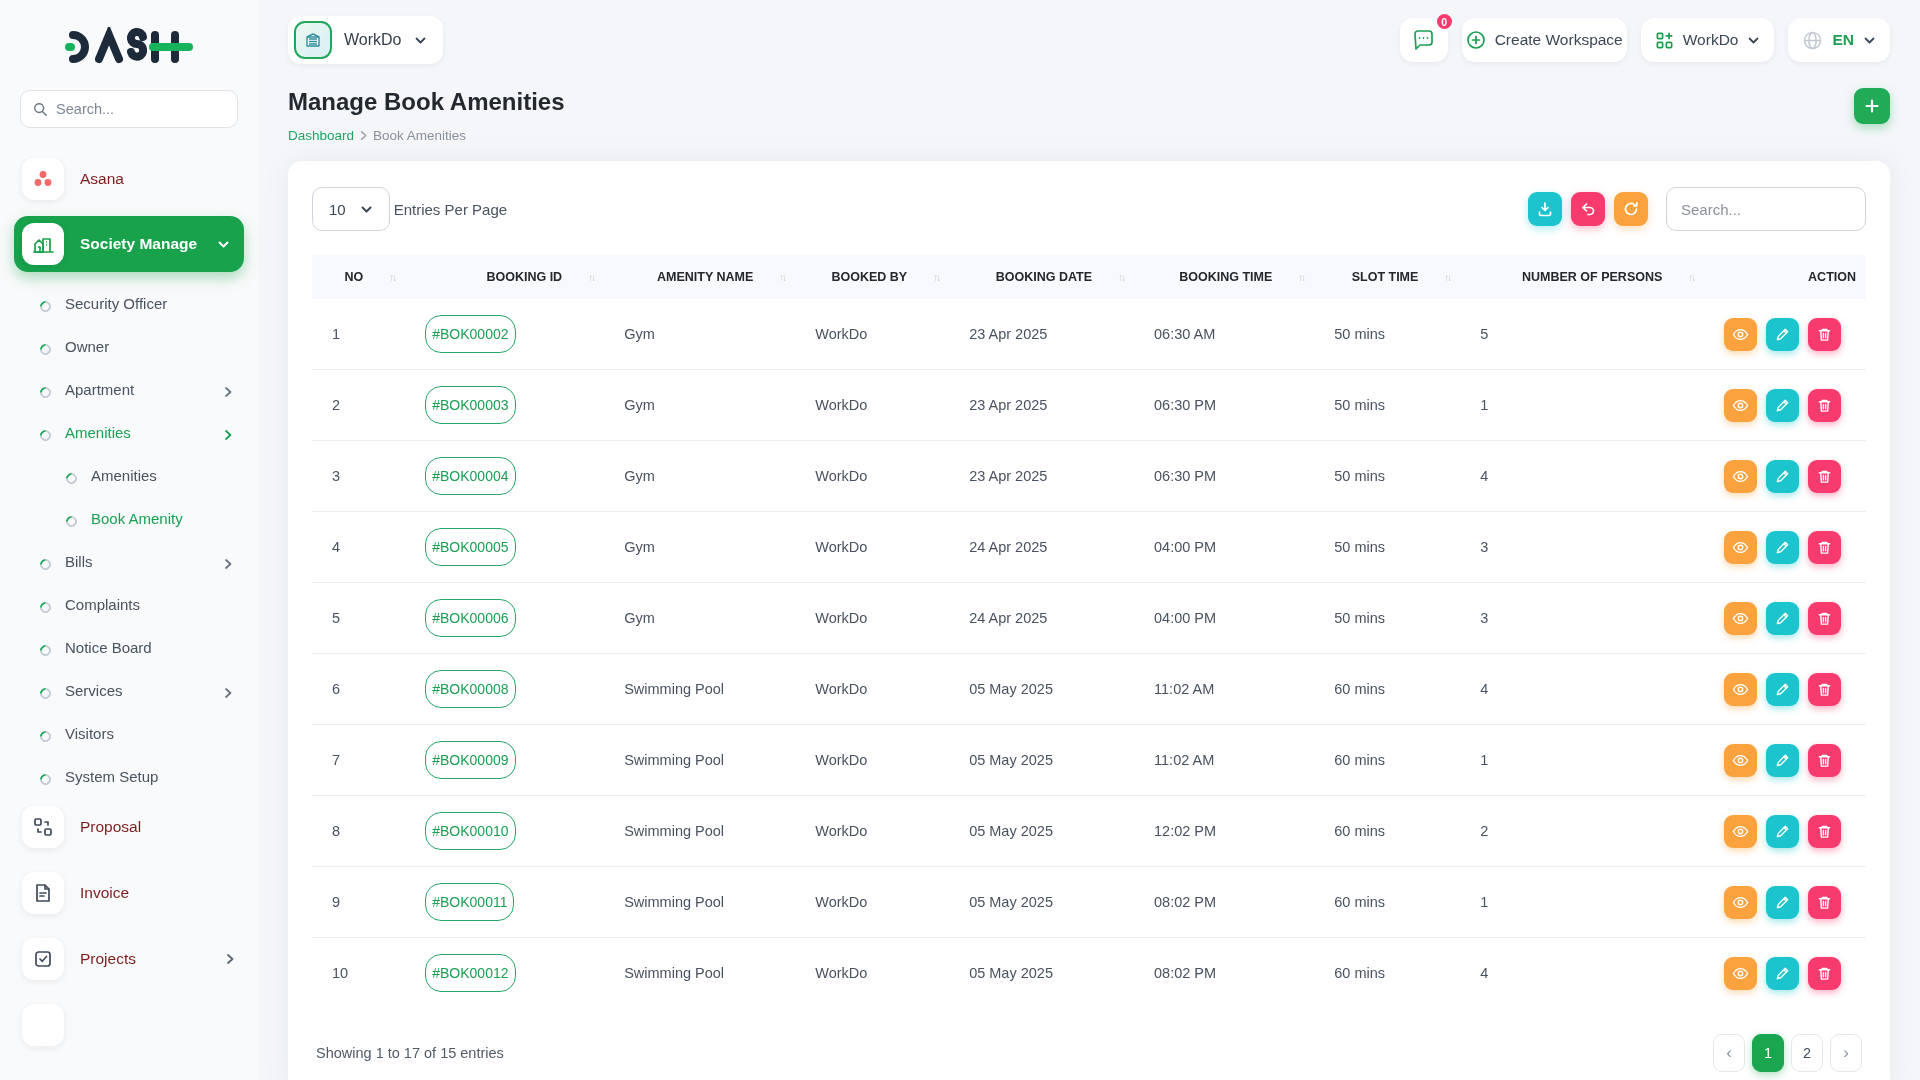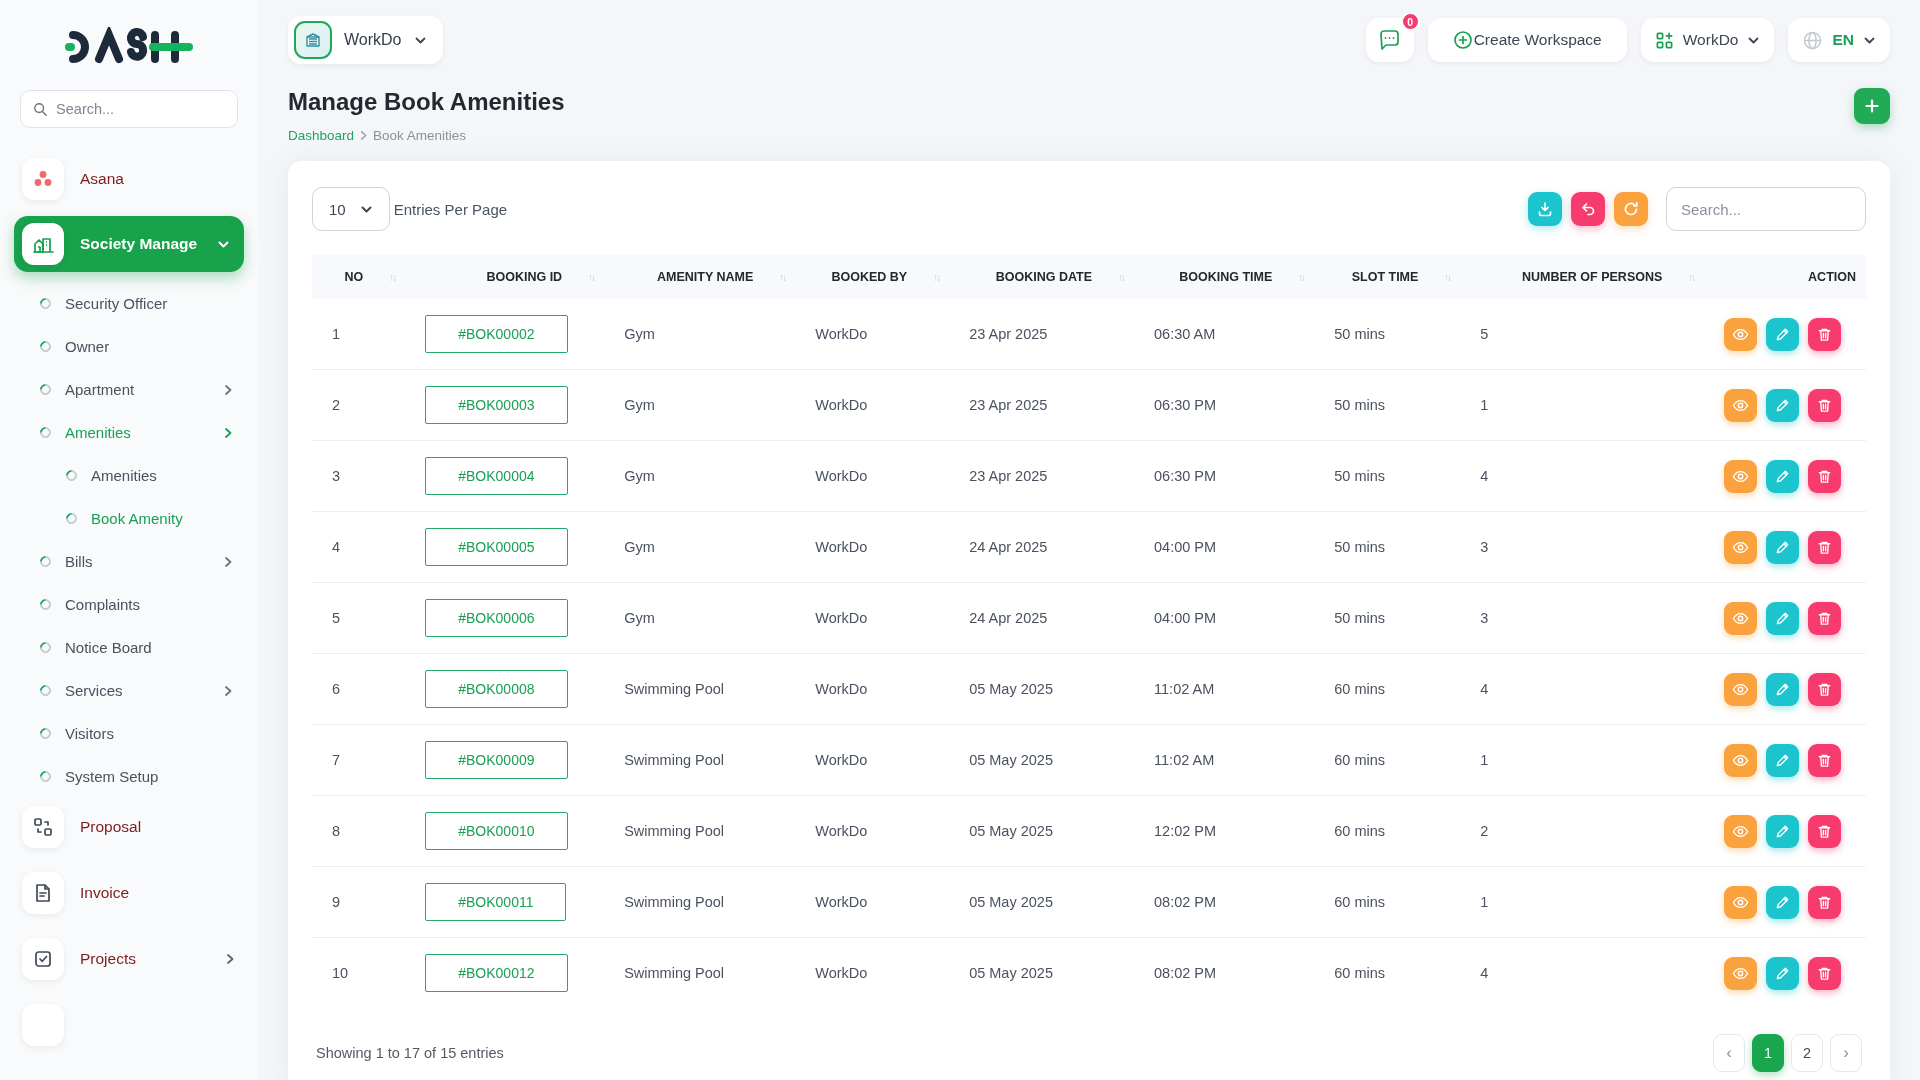--- a/index.html
+++ b/index.html
@@ -32,21 +32,21 @@
     box-shadow:0 2px 6px rgba(35,46,60,.08); flex-shrink:0;
   }
   .nav-app .lbl { font-size:15.5px; color:#7f1d1d; font-weight:500; flex:1; }
   .nav-app .chev { color:#5b6573; }
   .nav-active {
     background:#17a24b; border-radius:14px; margin:2px 0 10px 0;
     box-shadow:0 6px 14px rgba(23,162,75,.35); padding:7px 14px 7px 8px;
   }
   .nav-active .lbl { color:#fff; font-weight:700; }
   .nav-active .chev { color:#fff; }
-  .nav-sub { display:flex; align-items:center; gap:14px; padding:13px 10px 13px 26px; cursor:pointer; }
+  .nav-sub { display:flex; align-items:flex-end; gap:14px; padding:13px 10px 13px 26px; cursor:pointer; }
   .nav-sub .lbl { font-size:15px; color:#49525f; flex:1; }
   .nav-sub2 { padding-left:52px; }
   .nav-sub .chev { color:#6b7581; font-size:15px; }
   .nav-sub.hl .lbl, .nav-sub.hl .chev { color:#1aa053; }
   .dot {
     width:11px; height:11px; border-radius:50%; flex-shrink:0;
     border:2.5px solid #c4cbd5; border-left-color:#19a75a; transform:rotate(45deg);
   }
   
   .main { flex:1; padding:14px 30px 0 30px; position:relative; }
@@ -63,21 +63,21 @@
   }
   .ws-pill .t { font-size:16px; color:#353e4b; }
   .chev-svg { stroke:#8a93a0; }
   .top-right { display:flex; align-items:center; gap:14px; }
   .chat-btn { width:48px; height:44px; justify-content:center; position:relative; }
   .badge {
     position:absolute; top:-6px; right:-6px; min-width:19px; height:19px;
     background:#f73b6f; color:#fff; border-radius:50%; font-size:10.5px; font-weight:700;
     display:flex; align-items:center; justify-content:center; border:2px solid #f9fafb;
   }
-  .cw-pill { height:44px; padding:0 25px; gap:1px; font-size:15.5px; color:#3c4654; }
+  .cw-pill { height:44px; padding:0 4px; gap:9px; font-size:15.5px; color:#3c4654; }
   .wd-pill { height:44px; padding:0 14px; gap:9px; font-size:15.5px; color:#3c4654; }
   .en-pill { height:44px; padding:0 14px; gap:9px; font-size:15.5px; }
   .en-pill .t { color:#1aa053; font-weight:600; }
   
   .title-row { display:flex; justify-content:space-between; align-items:flex-start; margin-top:22px; }
   .page-title { font-size:24px; font-weight:700; color:#23292f; }
   .crumbs { display:flex; align-items:center; gap:4px; margin-top:12px; font-size:13.5px; }
   .crumbs .home { color:#21a463; text-decoration:none; cursor:pointer; }
   .crumbs .sep { color:#9aa2ad; font-size:13px; }
   .crumbs .cur { color:#8a919b; }
@@ -118,21 +118,21 @@
     text-transform:uppercase; padding:15px 10px 15px 20px; white-space:nowrap;
   }
   thead th .sort { color:#c3cad3; font-size:10px; letter-spacing:-2px; margin-left:26px; font-weight:400; }
   tbody td {
     padding:16px 10px 16px 20px; font-size:14.5px; color:#4a5260;
     border-top:1px solid #edf0f3; white-space:nowrap; overflow:hidden;
   }
   tbody tr:first-child td { border-top:none; }
   .bok {
     display:inline-block; border:1px solid #28a76a; color:#1aa053;
-    border-radius:2px; padding:10px 32px; font-size:14px; cursor:pointer; background:#fff;
+    border-radius:16px; padding:10px 6px; font-size:14px; cursor:pointer; background:#fff;
   }
   .act-btn {
     width:33px; height:33px; border:none; border-radius:9px; margin-right:9px; cursor:pointer;
     display:inline-flex; align-items:center; justify-content:center; vertical-align:middle;
   }
   .act-view { background:#f9a23e; box-shadow:0 3px 7px rgba(249,162,62,.4); }
   .act-edit { background:#1cc5ce; box-shadow:0 3px 7px rgba(28,197,206,.4); }
   .act-del  { background:#f73b6f; box-shadow:0 3px 7px rgba(247,59,111,.4); }
   
   .tfoot { display:flex; align-items:center; justify-content:space-between; margin-top:26px; padding:0 4px; }

